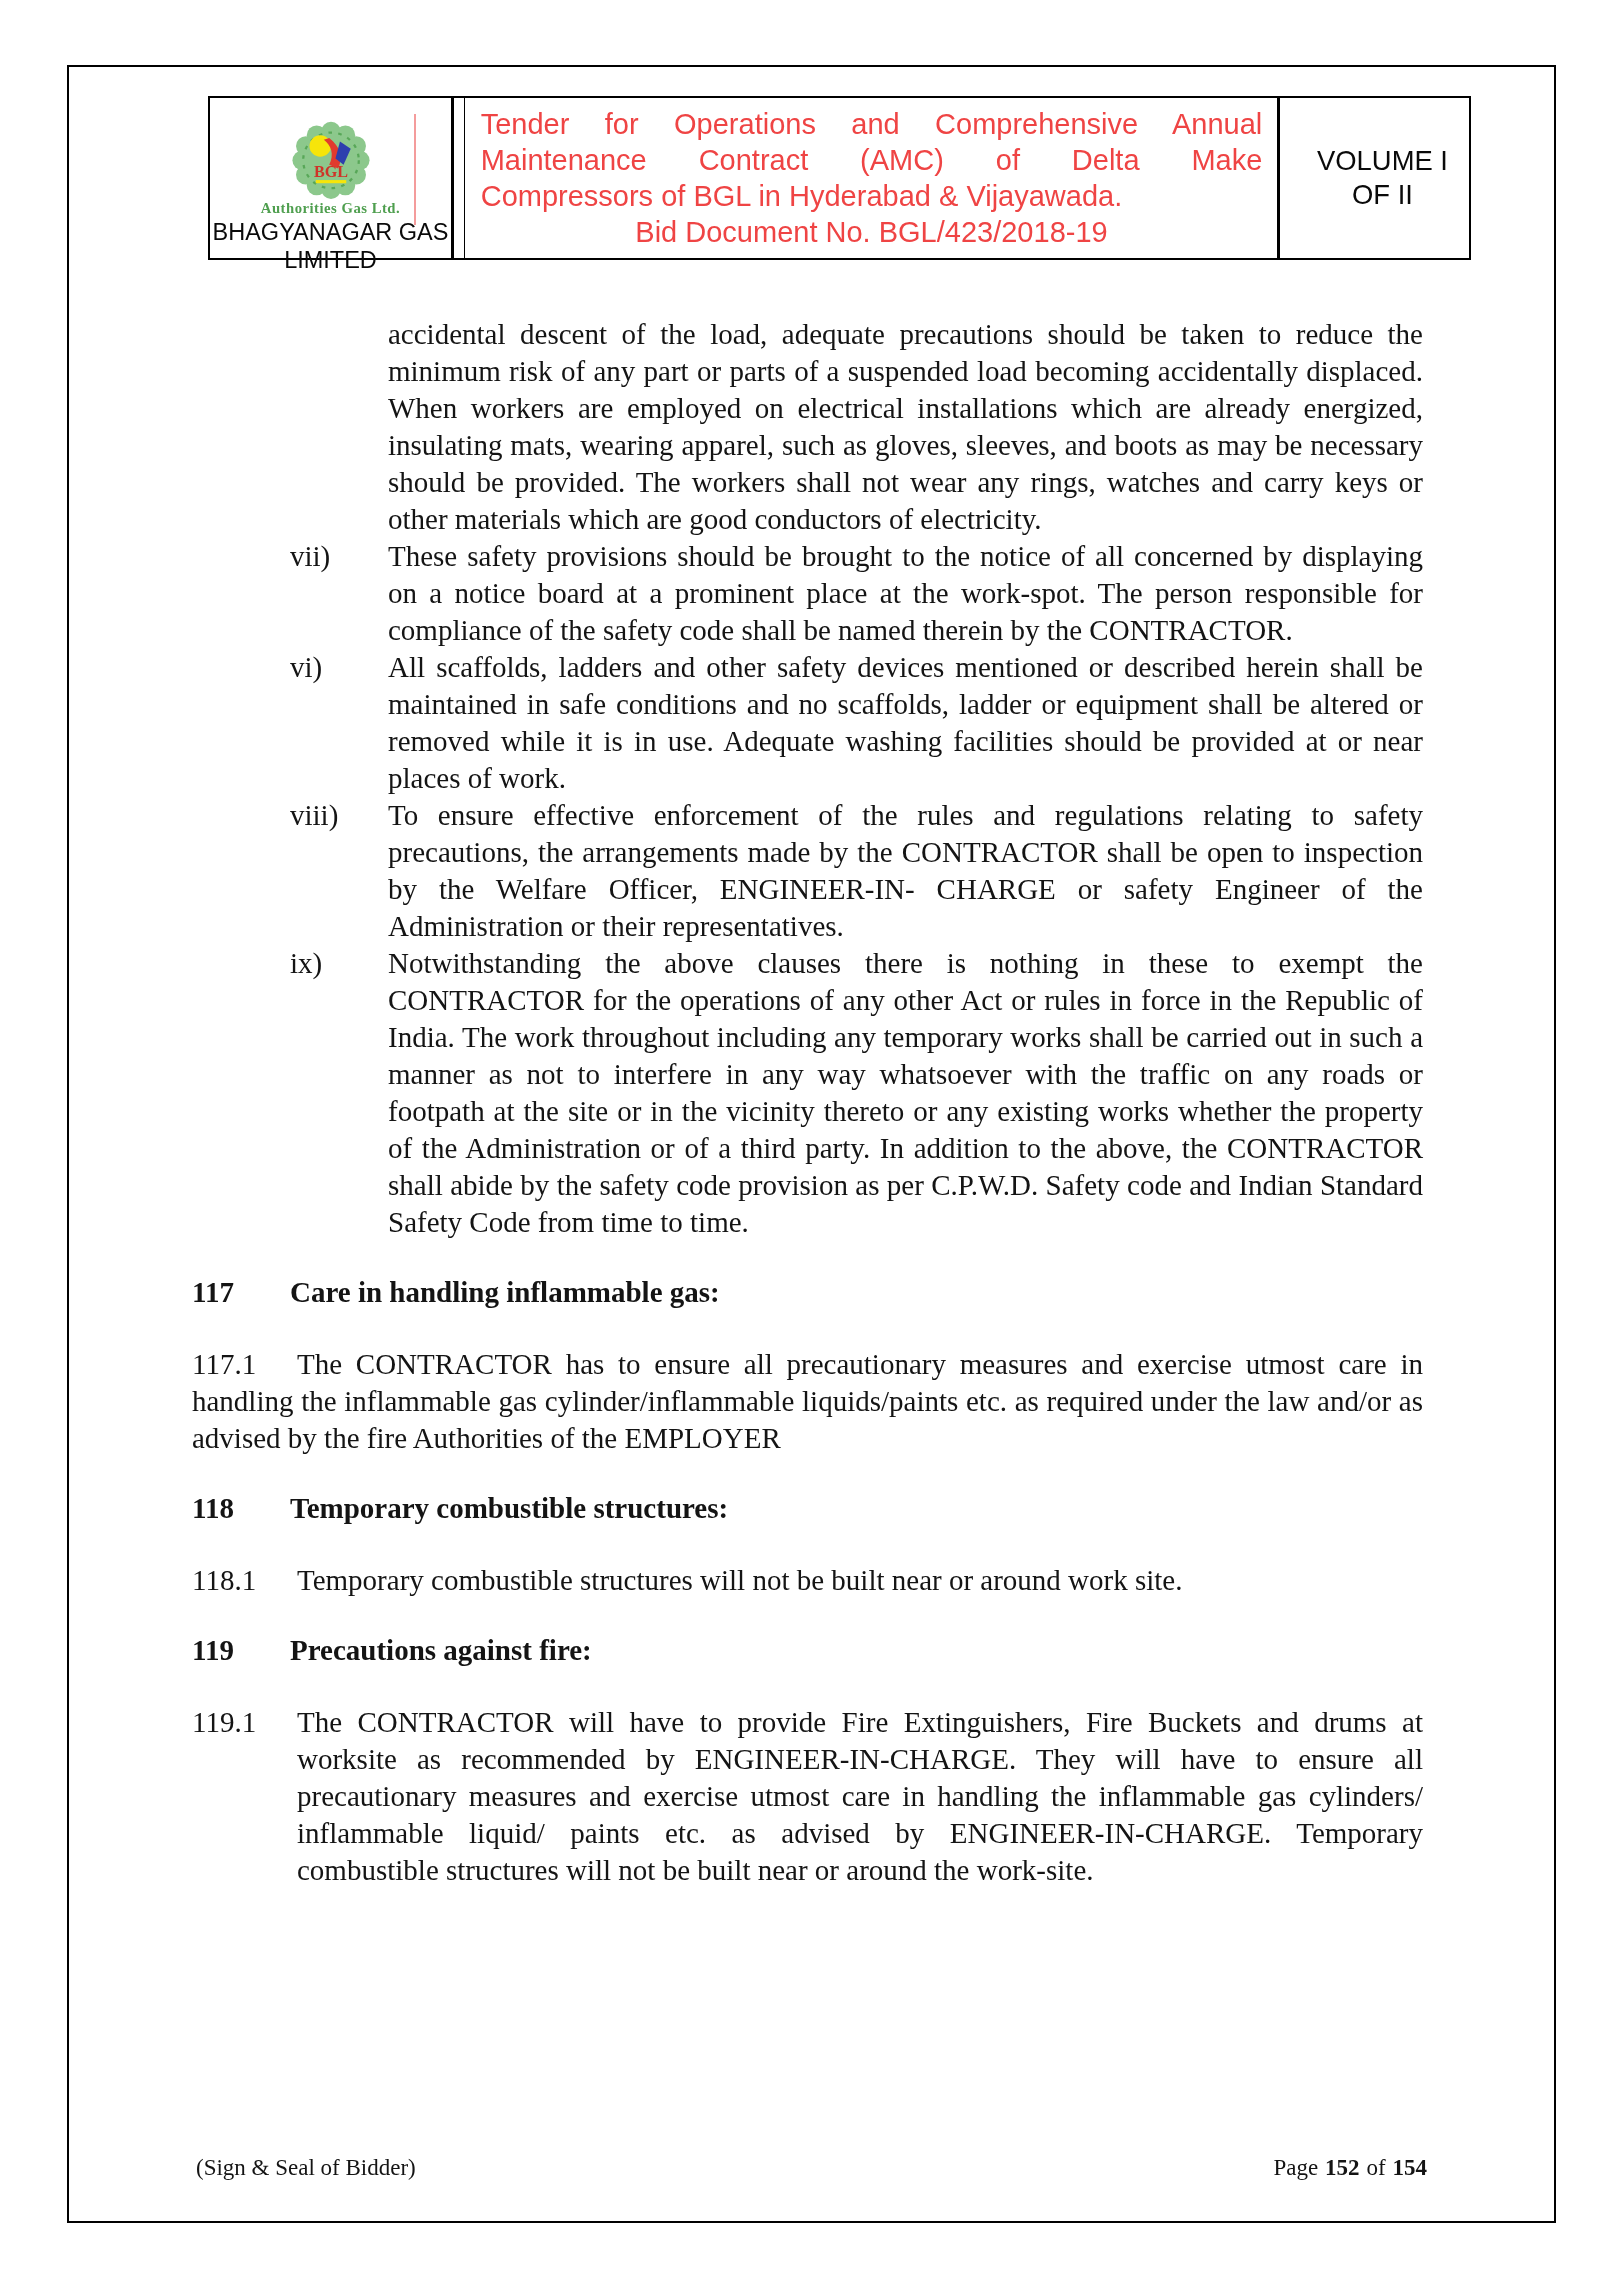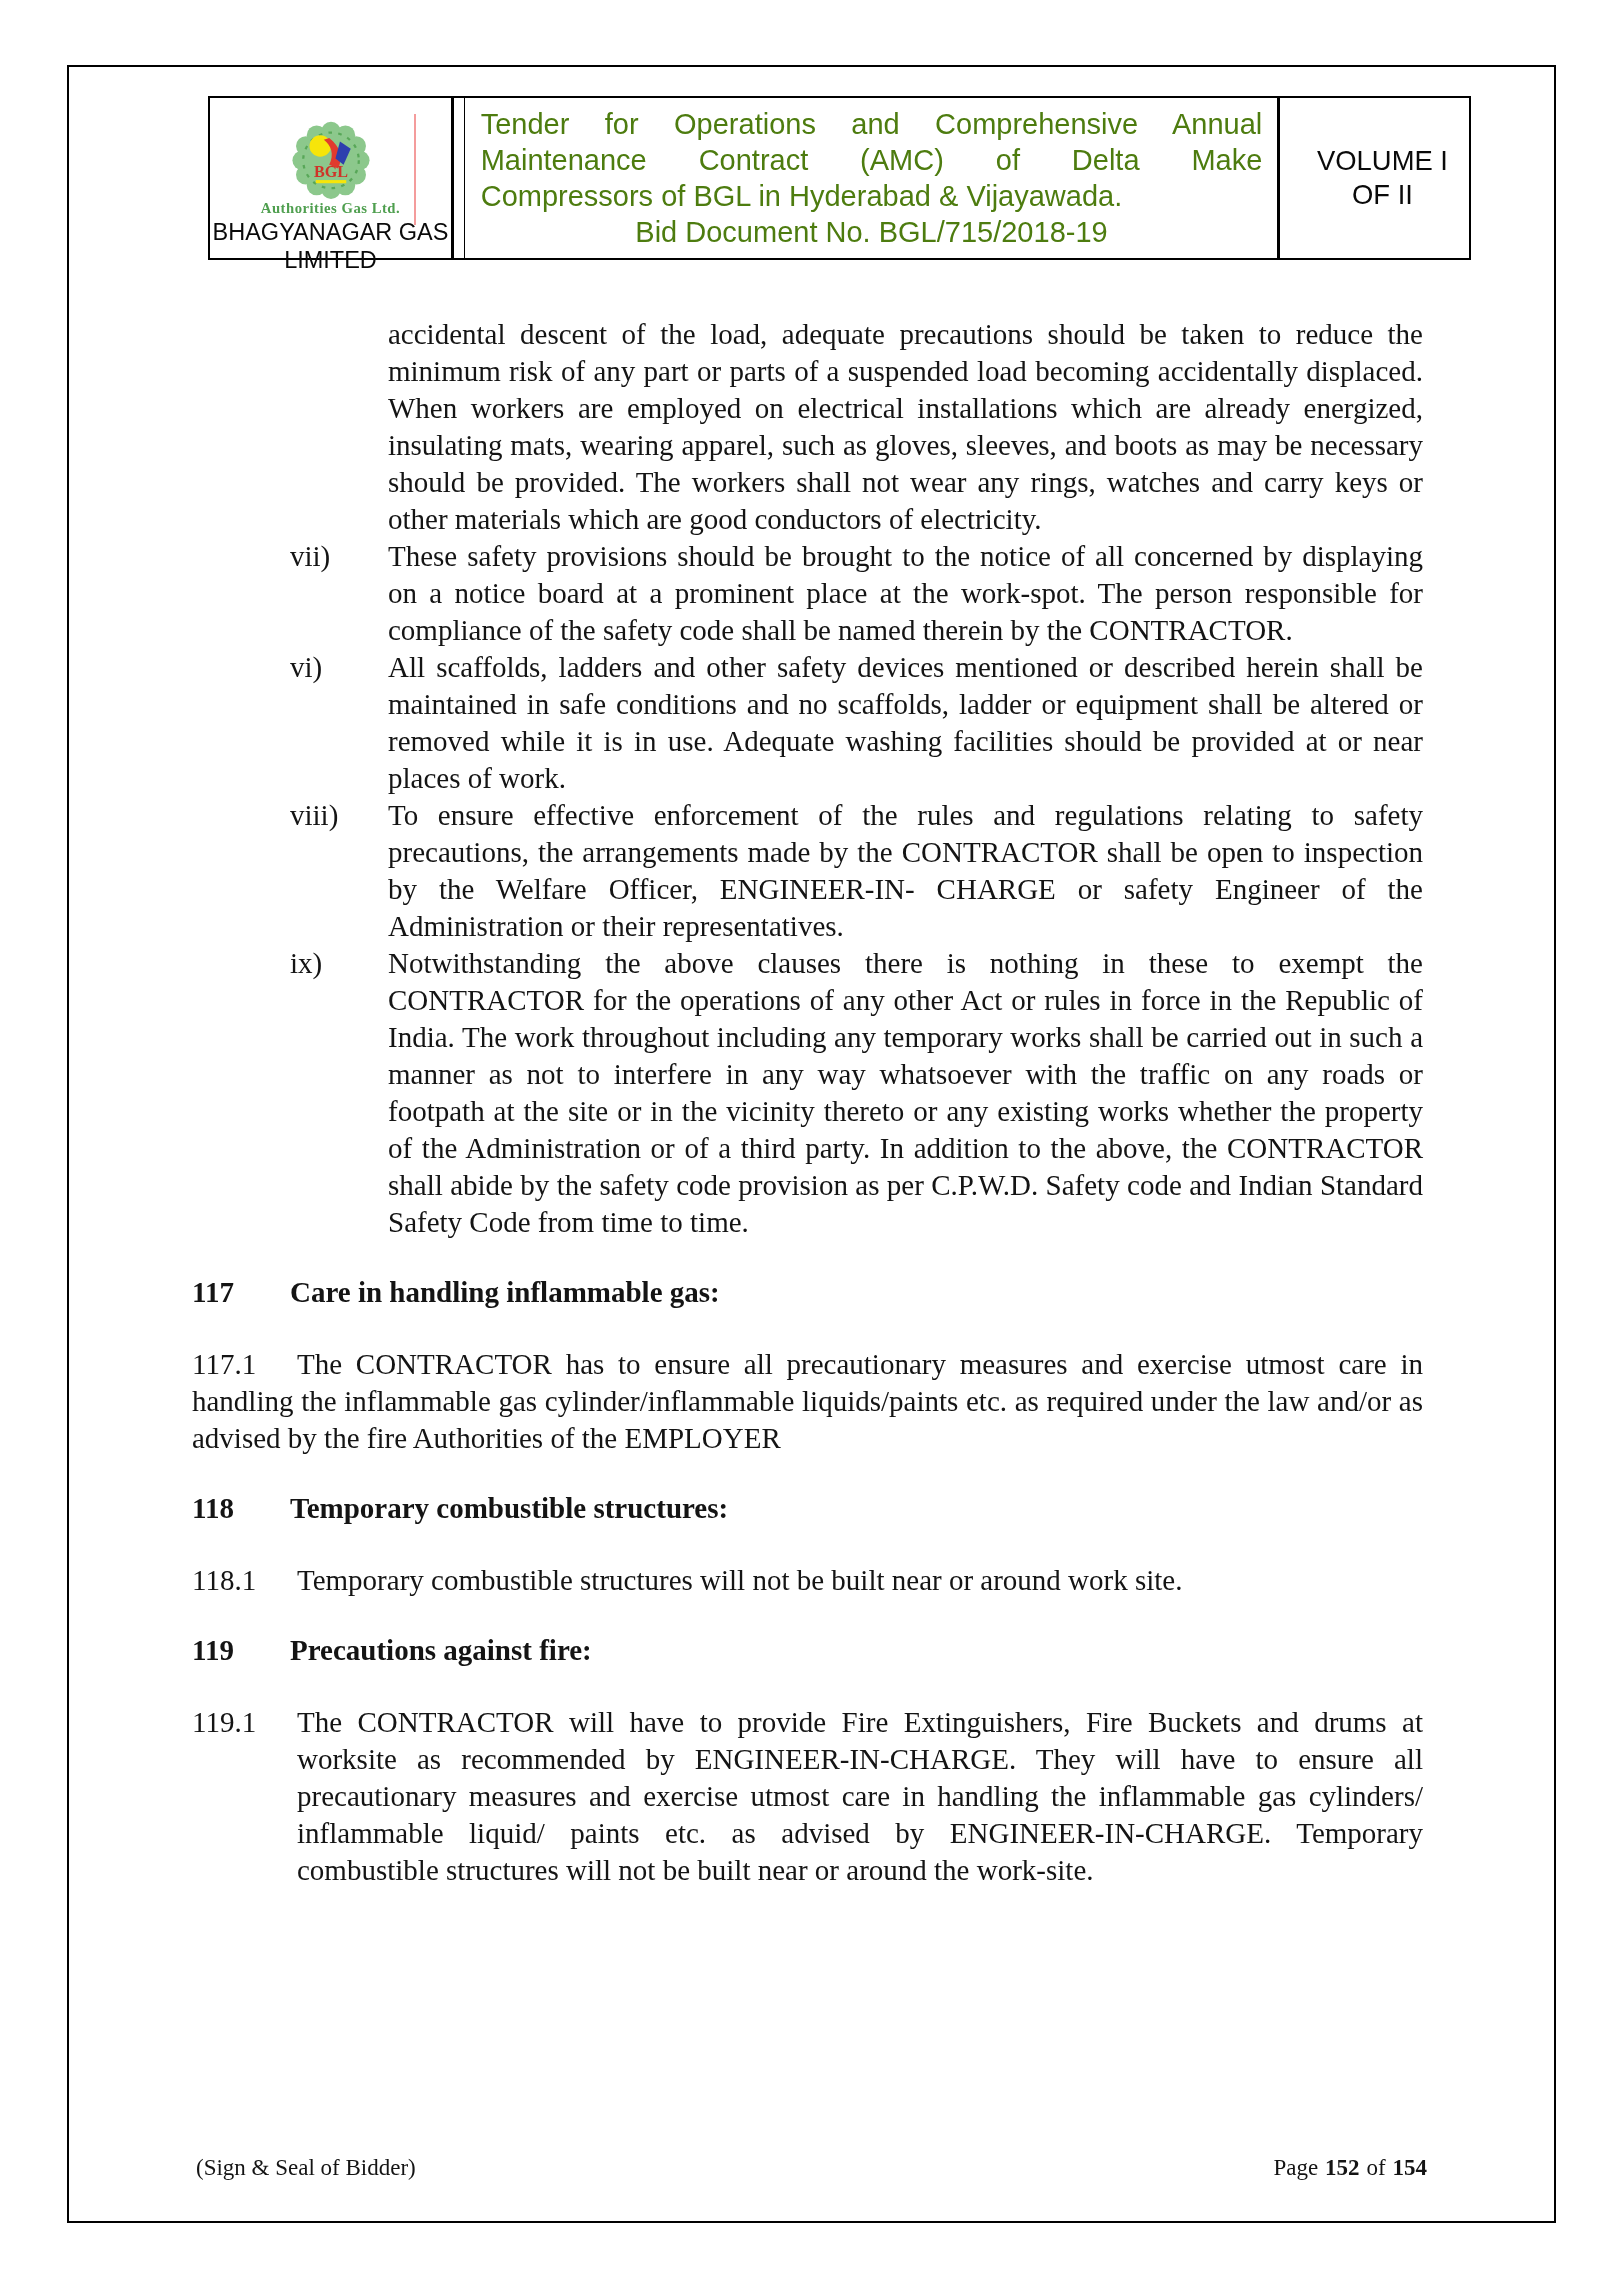--- a/index.html
+++ b/index.html
@@ -34,21 +34,21 @@
   }
   .company-name {
     font-family:"Liberation Sans", sans-serif; font-size:23.5px; line-height:27.4px;
     text-align:center; color:#0a0a0a; margin-top:2.9px;
   }
 
   .cell-title {
     position:absolute; left:255px; top:0; width:813px; height:100%;
     box-sizing:border-box; padding:7.8px 15.7px 0 15.7px;
     font-family:"Liberation Sans", sans-serif; font-size:29px; line-height:36px;
-    color:#4d7c0f;
+    color:#ef4444;
   }
   .t-just  { text-align:justify; text-align-last:justify; }
   .t-left  { text-align:left; }
   .t-center{ text-align:center; }
 
   .cell-volume {
     position:absolute; left:1086px; right:0; top:0; height:100%;
     display:flex; flex-direction:column; justify-content:center; align-items:center;
     font-family:"Liberation Sans", sans-serif; font-size:27.4px; line-height:34px;
     color:#0a0a0a;
@@ -118,21 +118,21 @@
         </div>
       </div>
 
       <div class="vline vl-a"></div>
       <div class="vline vl-b"></div>
 
       <div class="cell-title">
         <div class="t-just">Tender for Operations and Comprehensive Annual</div>
         <div class="t-just">Maintenance Contract (AMC) of Delta Make</div>
         <div class="t-left">Compressors of BGL in Hyderabad &amp; Vijayawada.</div>
-        <div class="t-center">Bid Document No. BGL/715/2018-19</div>
+        <div class="t-center">Bid Document No. BGL/423/2018-19</div>
       </div>
 
       <div class="vline vl-c"></div>
 
       <div class="cell-volume">
         <div>VOLUME I</div>
         <div>OF II</div>
       </div>
     </div>
 

